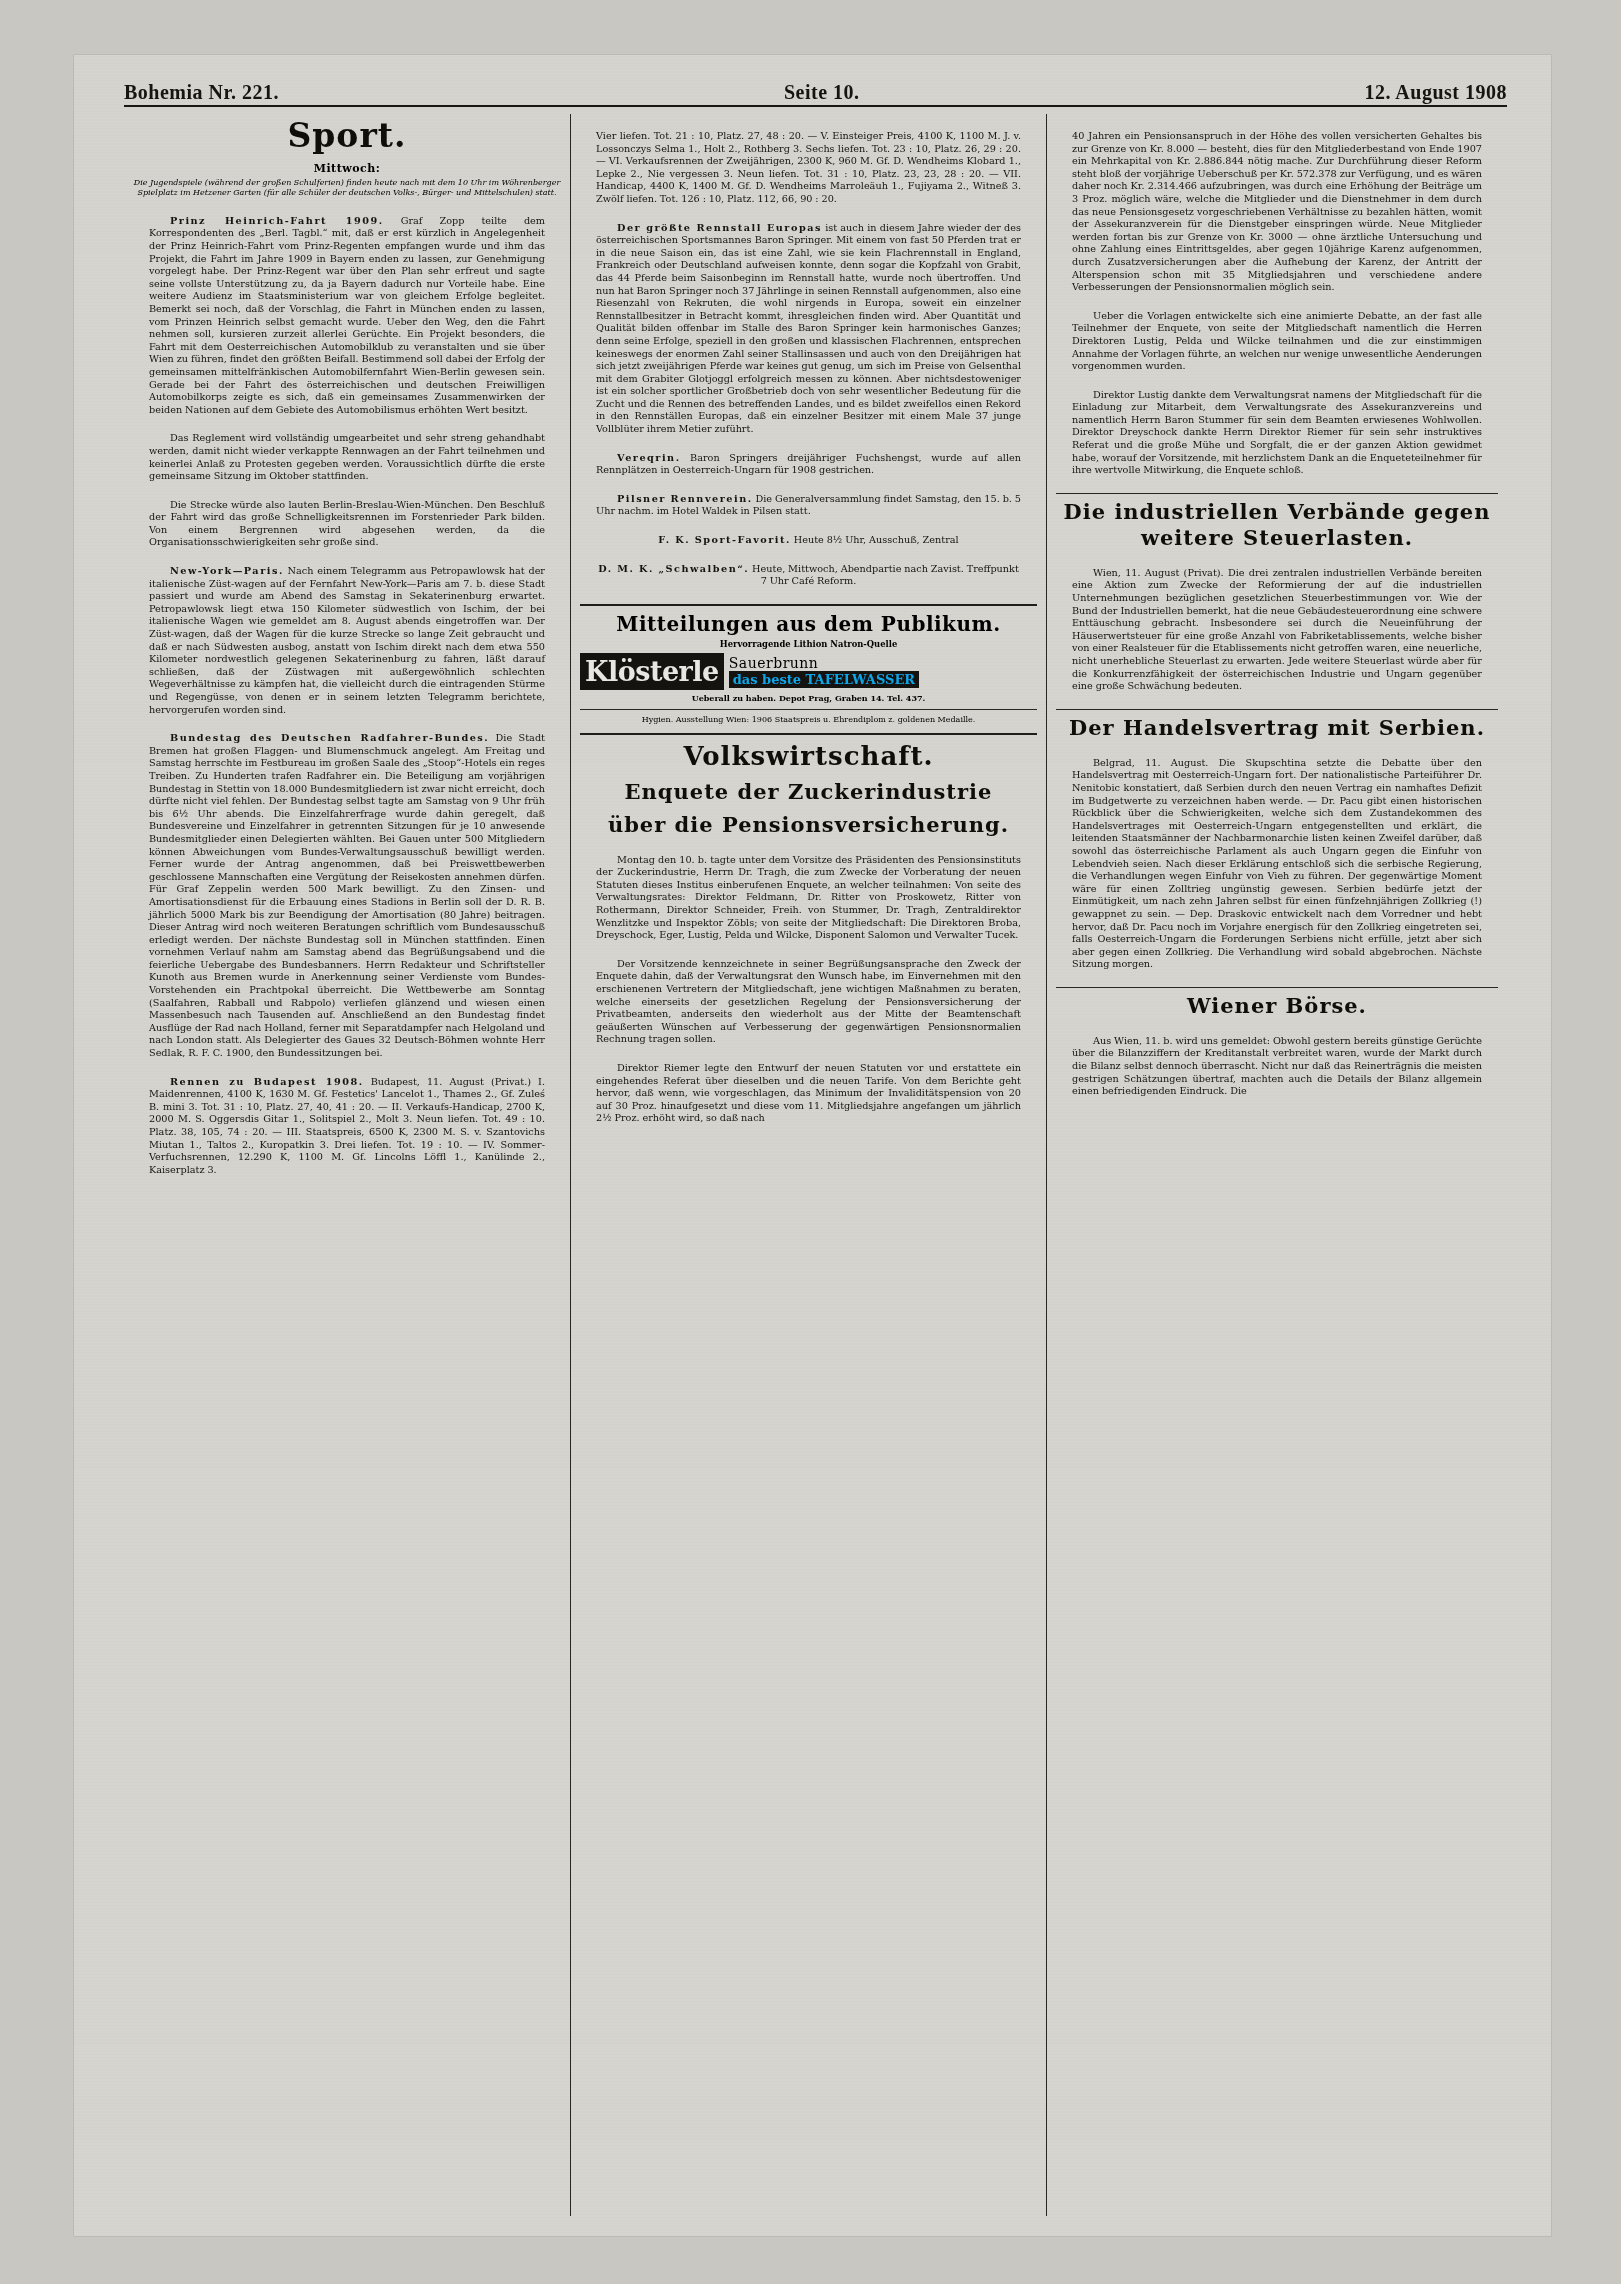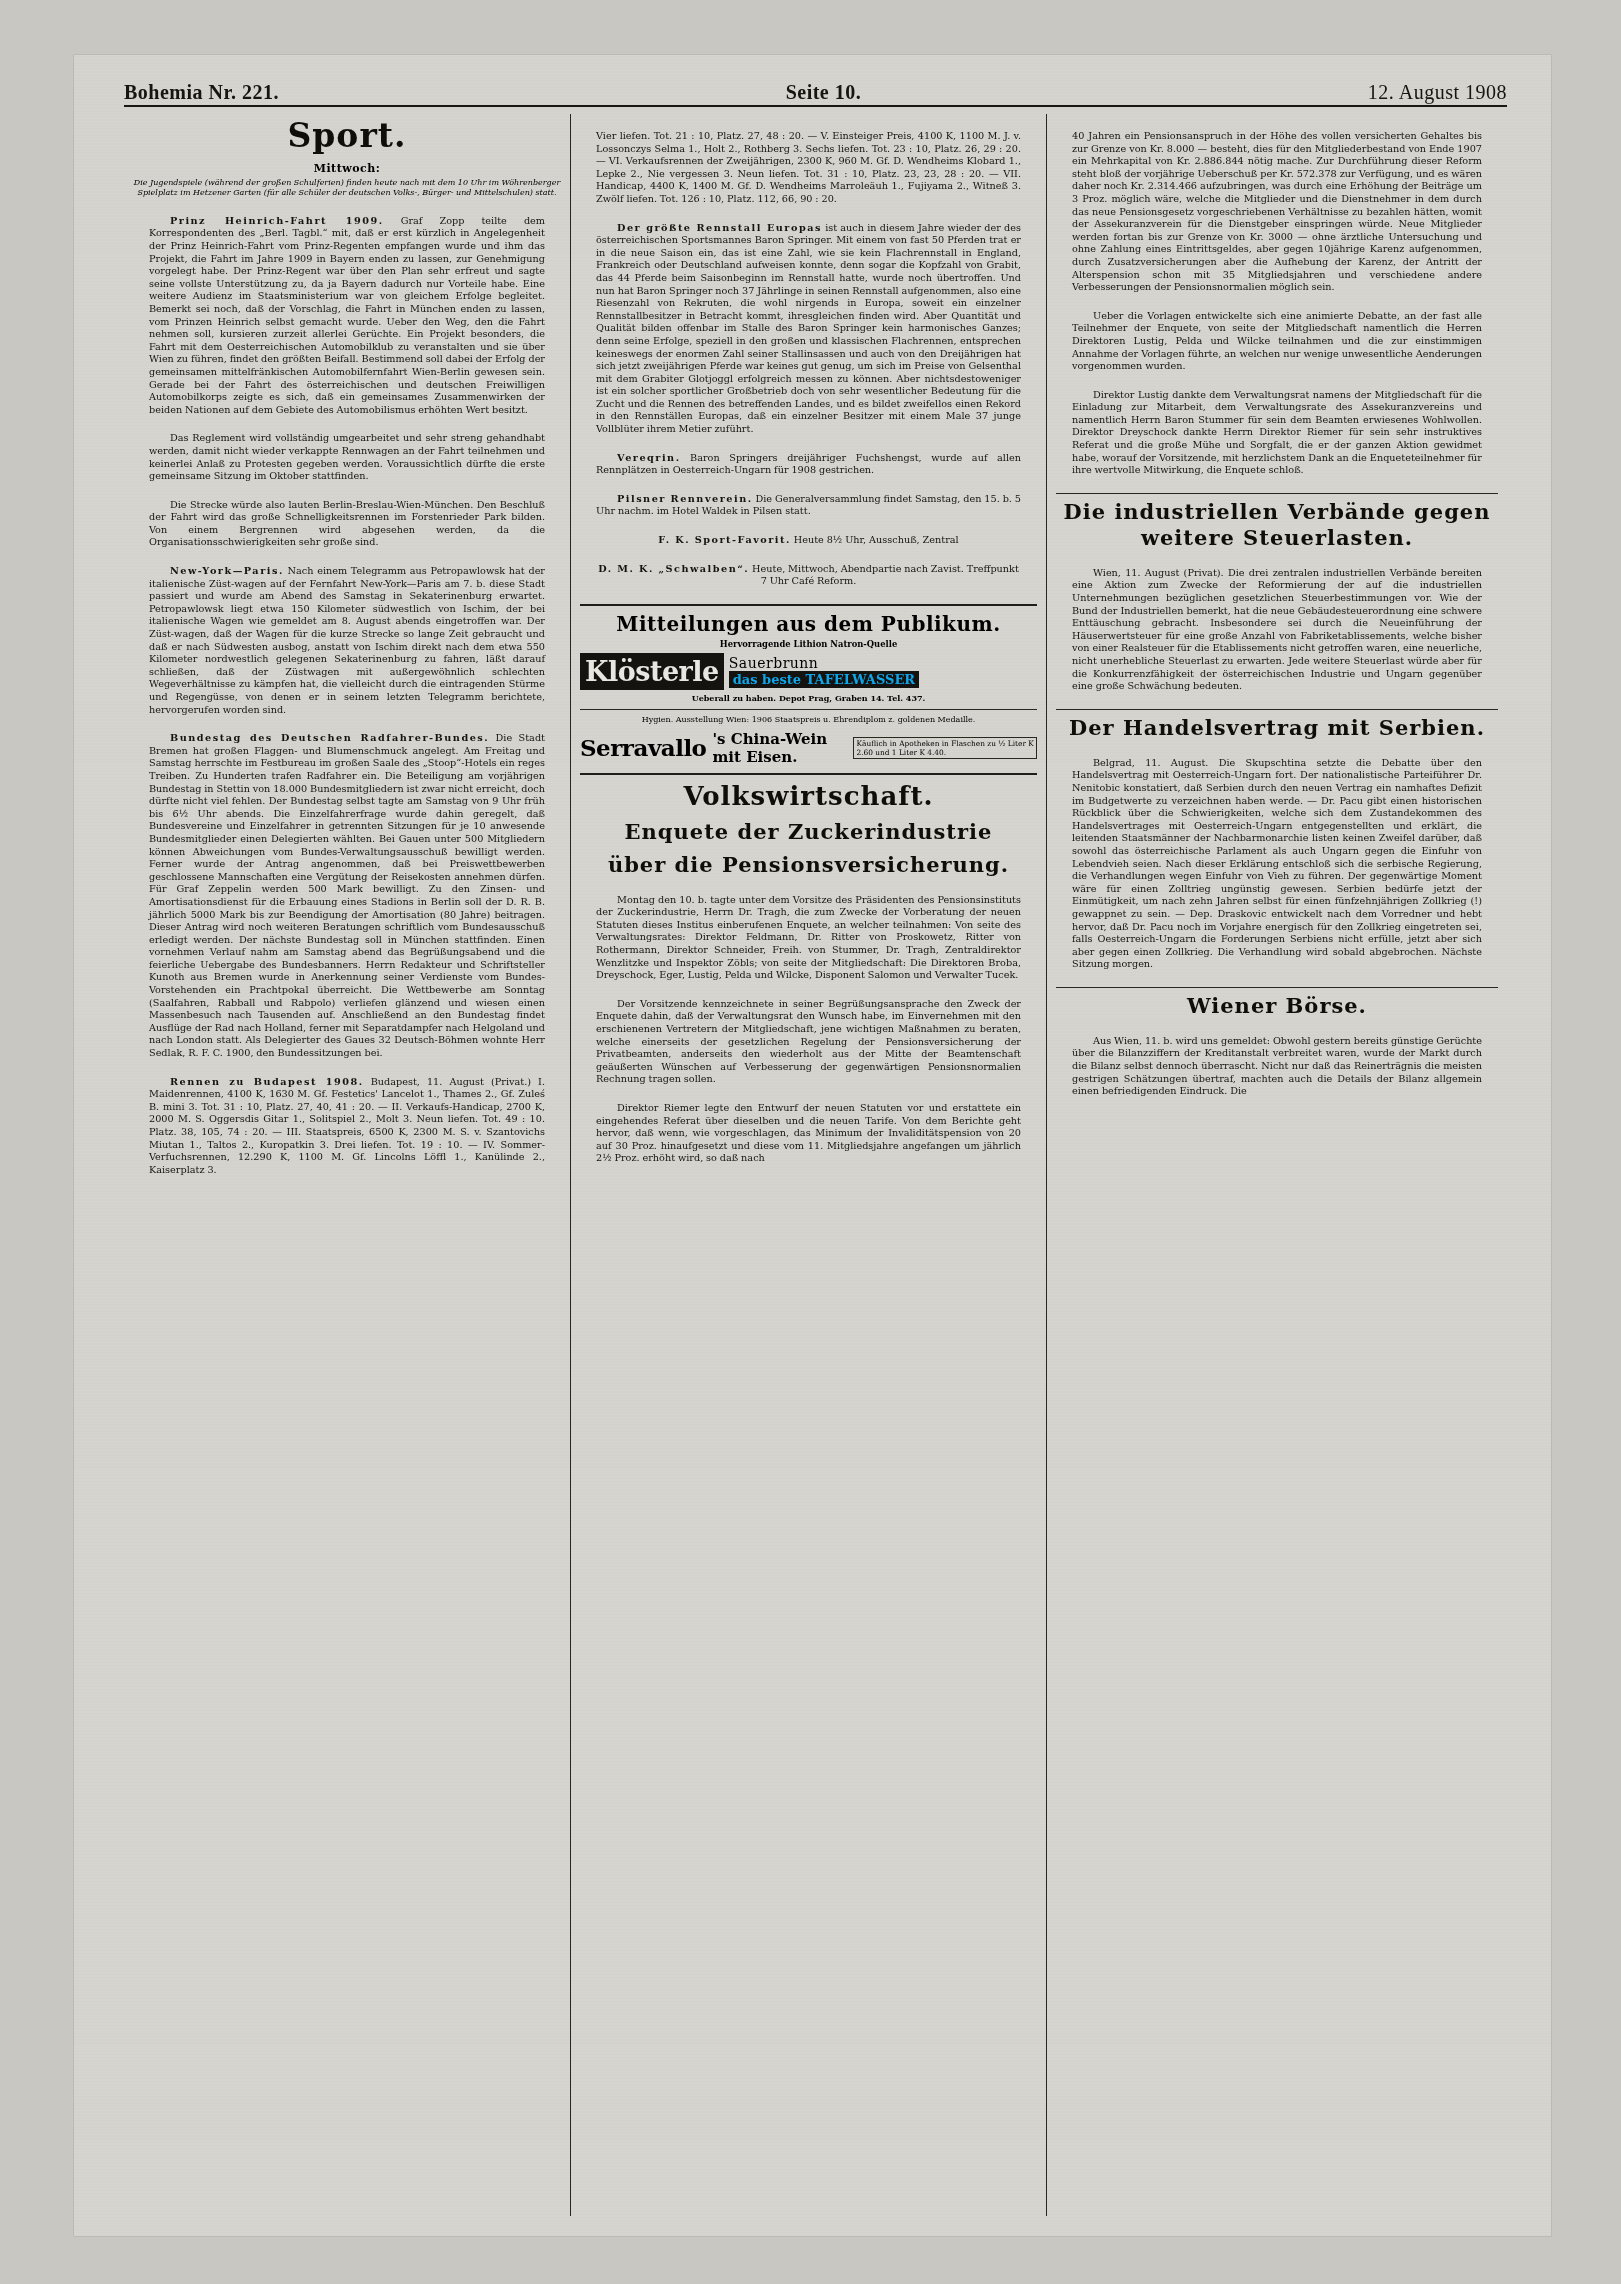--- a/index.html
+++ b/index.html
@@ -45,21 +45,21 @@
     display: flex;
     justify-content: space-between;
     align-items: baseline;
     font-family: "Liberation Serif", serif;
     font-size: 20px;
     letter-spacing: 0.5px;
     color: #17150f;
   }
   .masthead .m-left { font-weight: 700; }
   .masthead .m-center { font-weight: 700; }
-  .masthead .m-right { font-weight: 400; }
+  .masthead .m-right { font-weight: 700; }
 
   .rule {
     position: absolute;
     left: 50px;
     top: 50px;
     width: 1383px;
     height: 1.5px;
     background: #1a1812;
   }
 
@@ -283,25 +283,20 @@
               <div><span class="klosterle-r2">das beste TAFELWASSER</span></div>
             </div>
           </div>
           <div class="ad-box-line b">Ueberall zu haben. Depot Prag, Graben 14. Tel. 437.</div>
         </div>
 
         <hr class="hr-thin">
 
         <div class="ad">
           <div class="ad-box-line">Hygien. Ausstellung Wien: 1906 Staatspreis u. Ehrendiplom z. goldenen Medaille.</div>
-          <div class="serravallo">
-            <span class="serravallo-name">Serravallo</span>
-            <span class="serravallo-txt">'s China-Wein mit Eisen.</span>
-            <span class="serravallo-sub">Käuflich in Apotheken in Flaschen zu ½ Liter K 2.60 und 1 Liter K 4.40.</span>
-          </div>
         </div>
 
         <hr class="hr-thick">
 
         <div class="sec-title med">Volkswirtschaft.</div>
         <div class="sec-title sm">Enquete der Zuckerindustrie</div>
         <div class="sec-title sm">über die Pensionsversicherung.</div>
 
         <p class="ind">Montag den 10. b. tagte unter dem Vorsitze des Präsidenten des Pensionsinstituts der Zuckerindustrie, Herrn Dr. Tragh, die zum Zwecke der Vorberatung der neuen Statuten dieses Institus einberufenen Enquete, an welcher teilnahmen: Von seite des Verwaltungsrates: Direktor Feldmann, Dr. Ritter von Proskowetz, Ritter von Rothermann, Direktor Schneider, Freih. von Stummer, Dr. Tragh, Zentraldirektor Wenzlitzke und Inspektor Zöbls; von seite der Mitgliedschaft: Die Direktoren Broba, Dreyschock, Eger, Lustig, Pelda und Wilcke, Disponent Salomon und Verwalter Tucek.</p>
         <p class="ind">Der Vorsitzende kennzeichnete in seiner Begrüßungsansprache den Zweck der Enquete dahin, daß der Verwaltungsrat den Wunsch habe, im Einvernehmen mit den erschienenen Vertretern der Mitgliedschaft, jene wichtigen Maßnahmen zu beraten, welche einerseits der gesetzlichen Regelung der Pensionsversicherung der Privatbeamten, anderseits den wiederholt aus der Mitte der Beamtenschaft geäußerten Wünschen auf Verbesserung der gegenwärtigen Pensionsnormalien Rechnung tragen sollen.</p>

